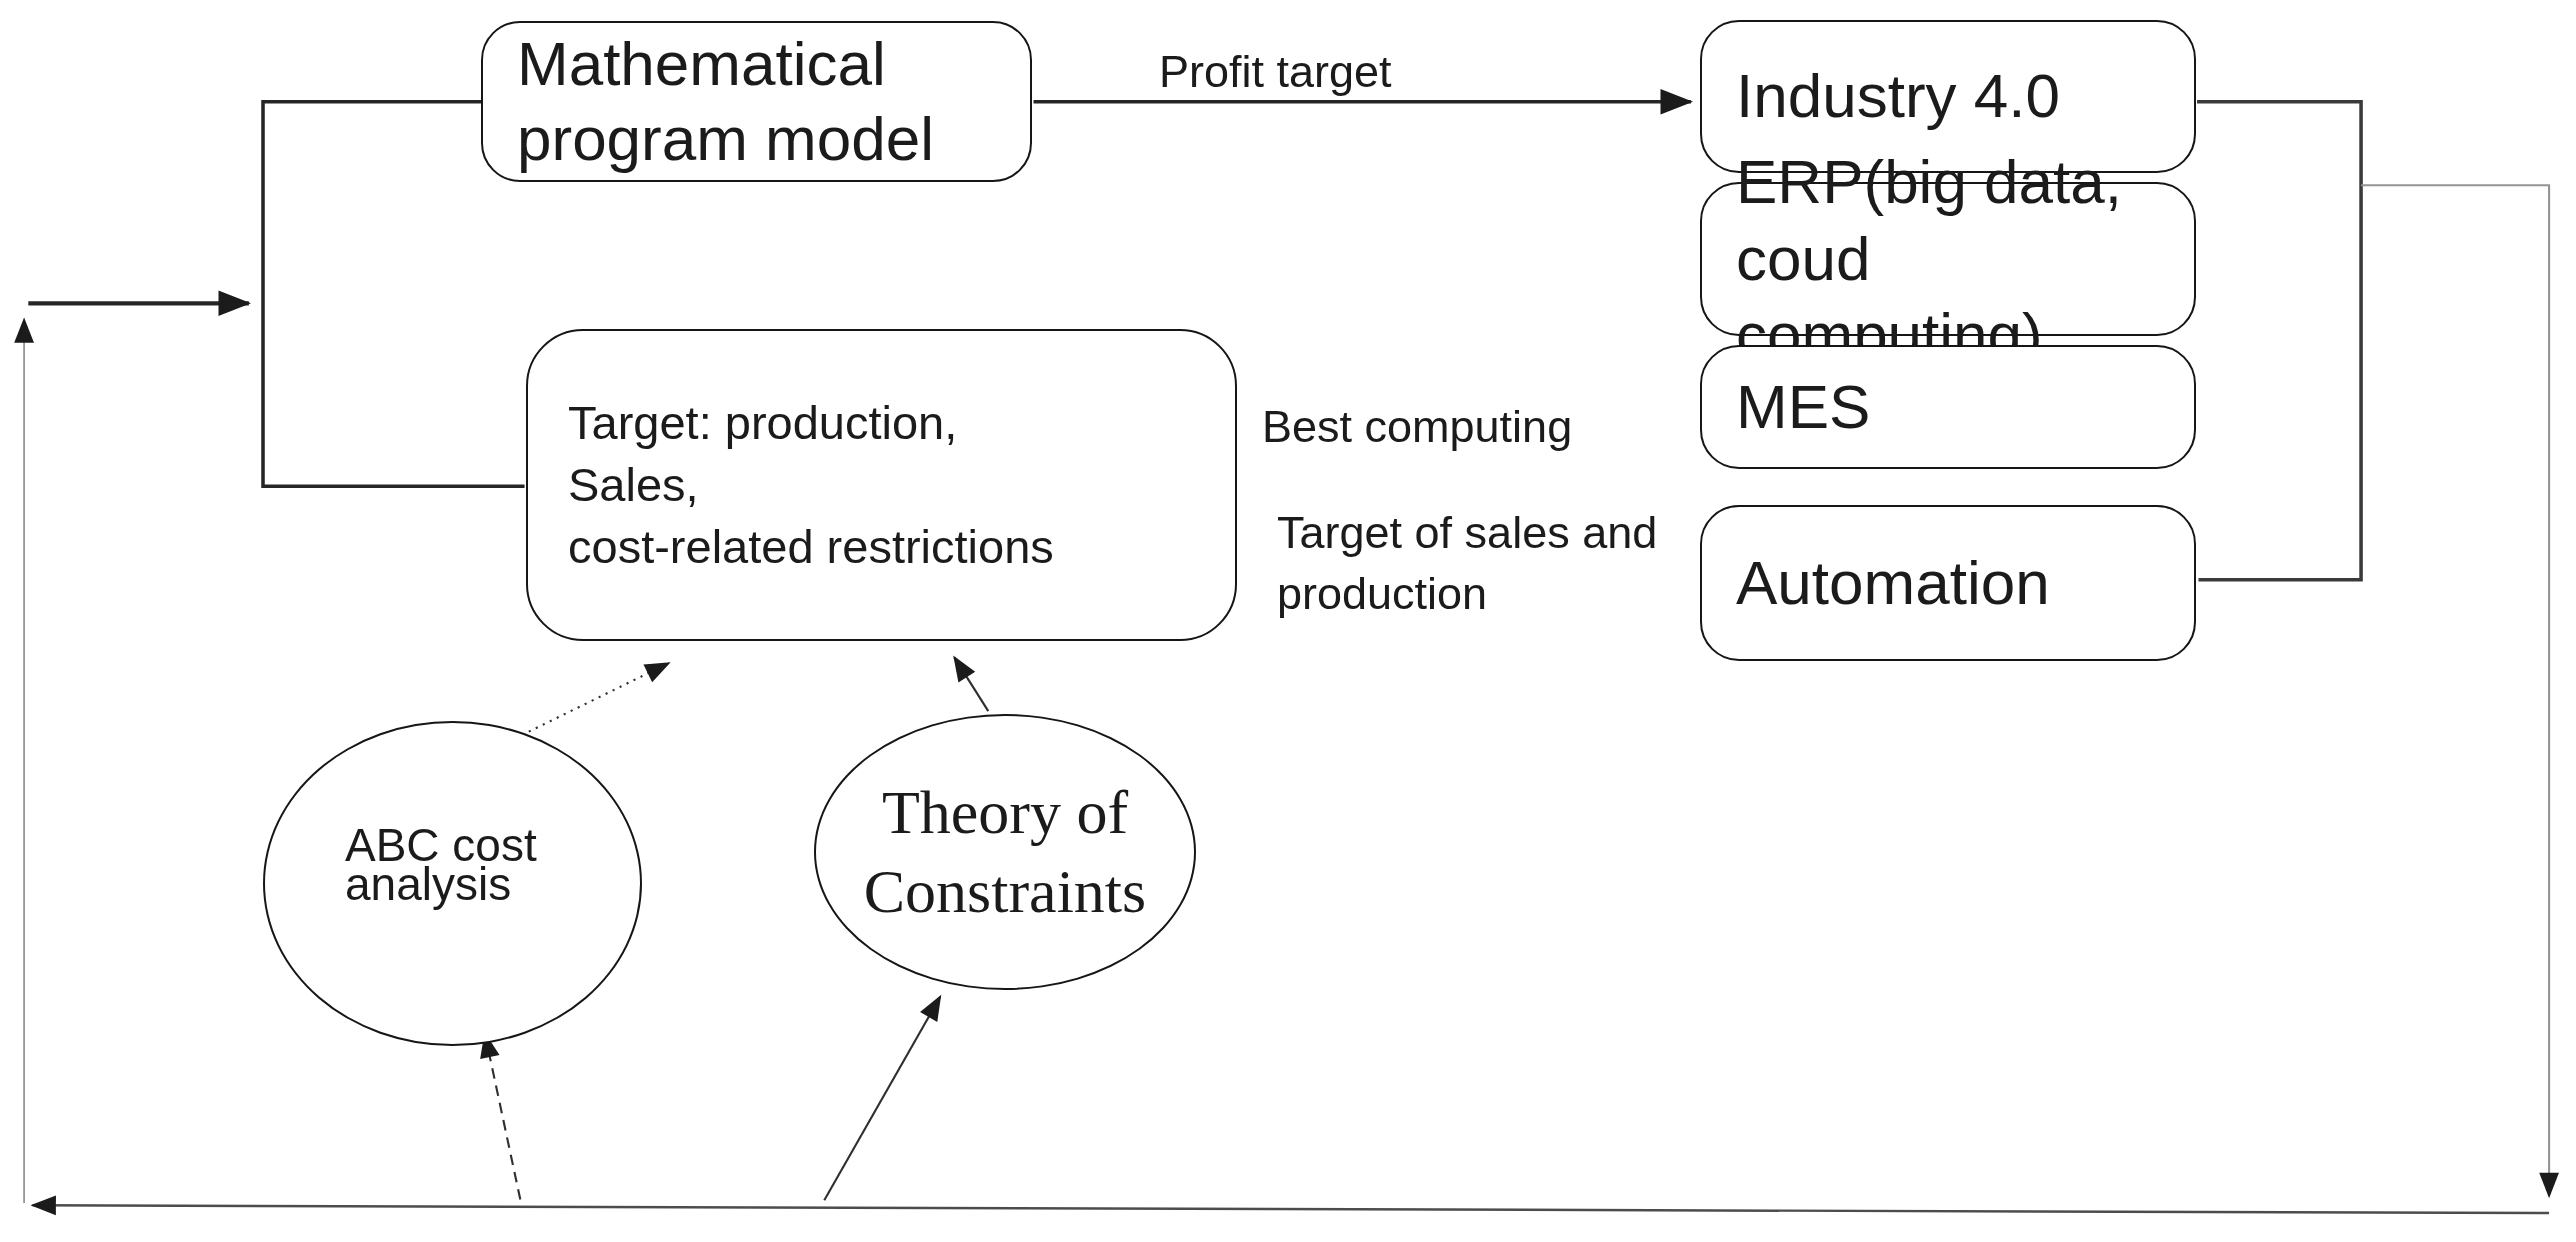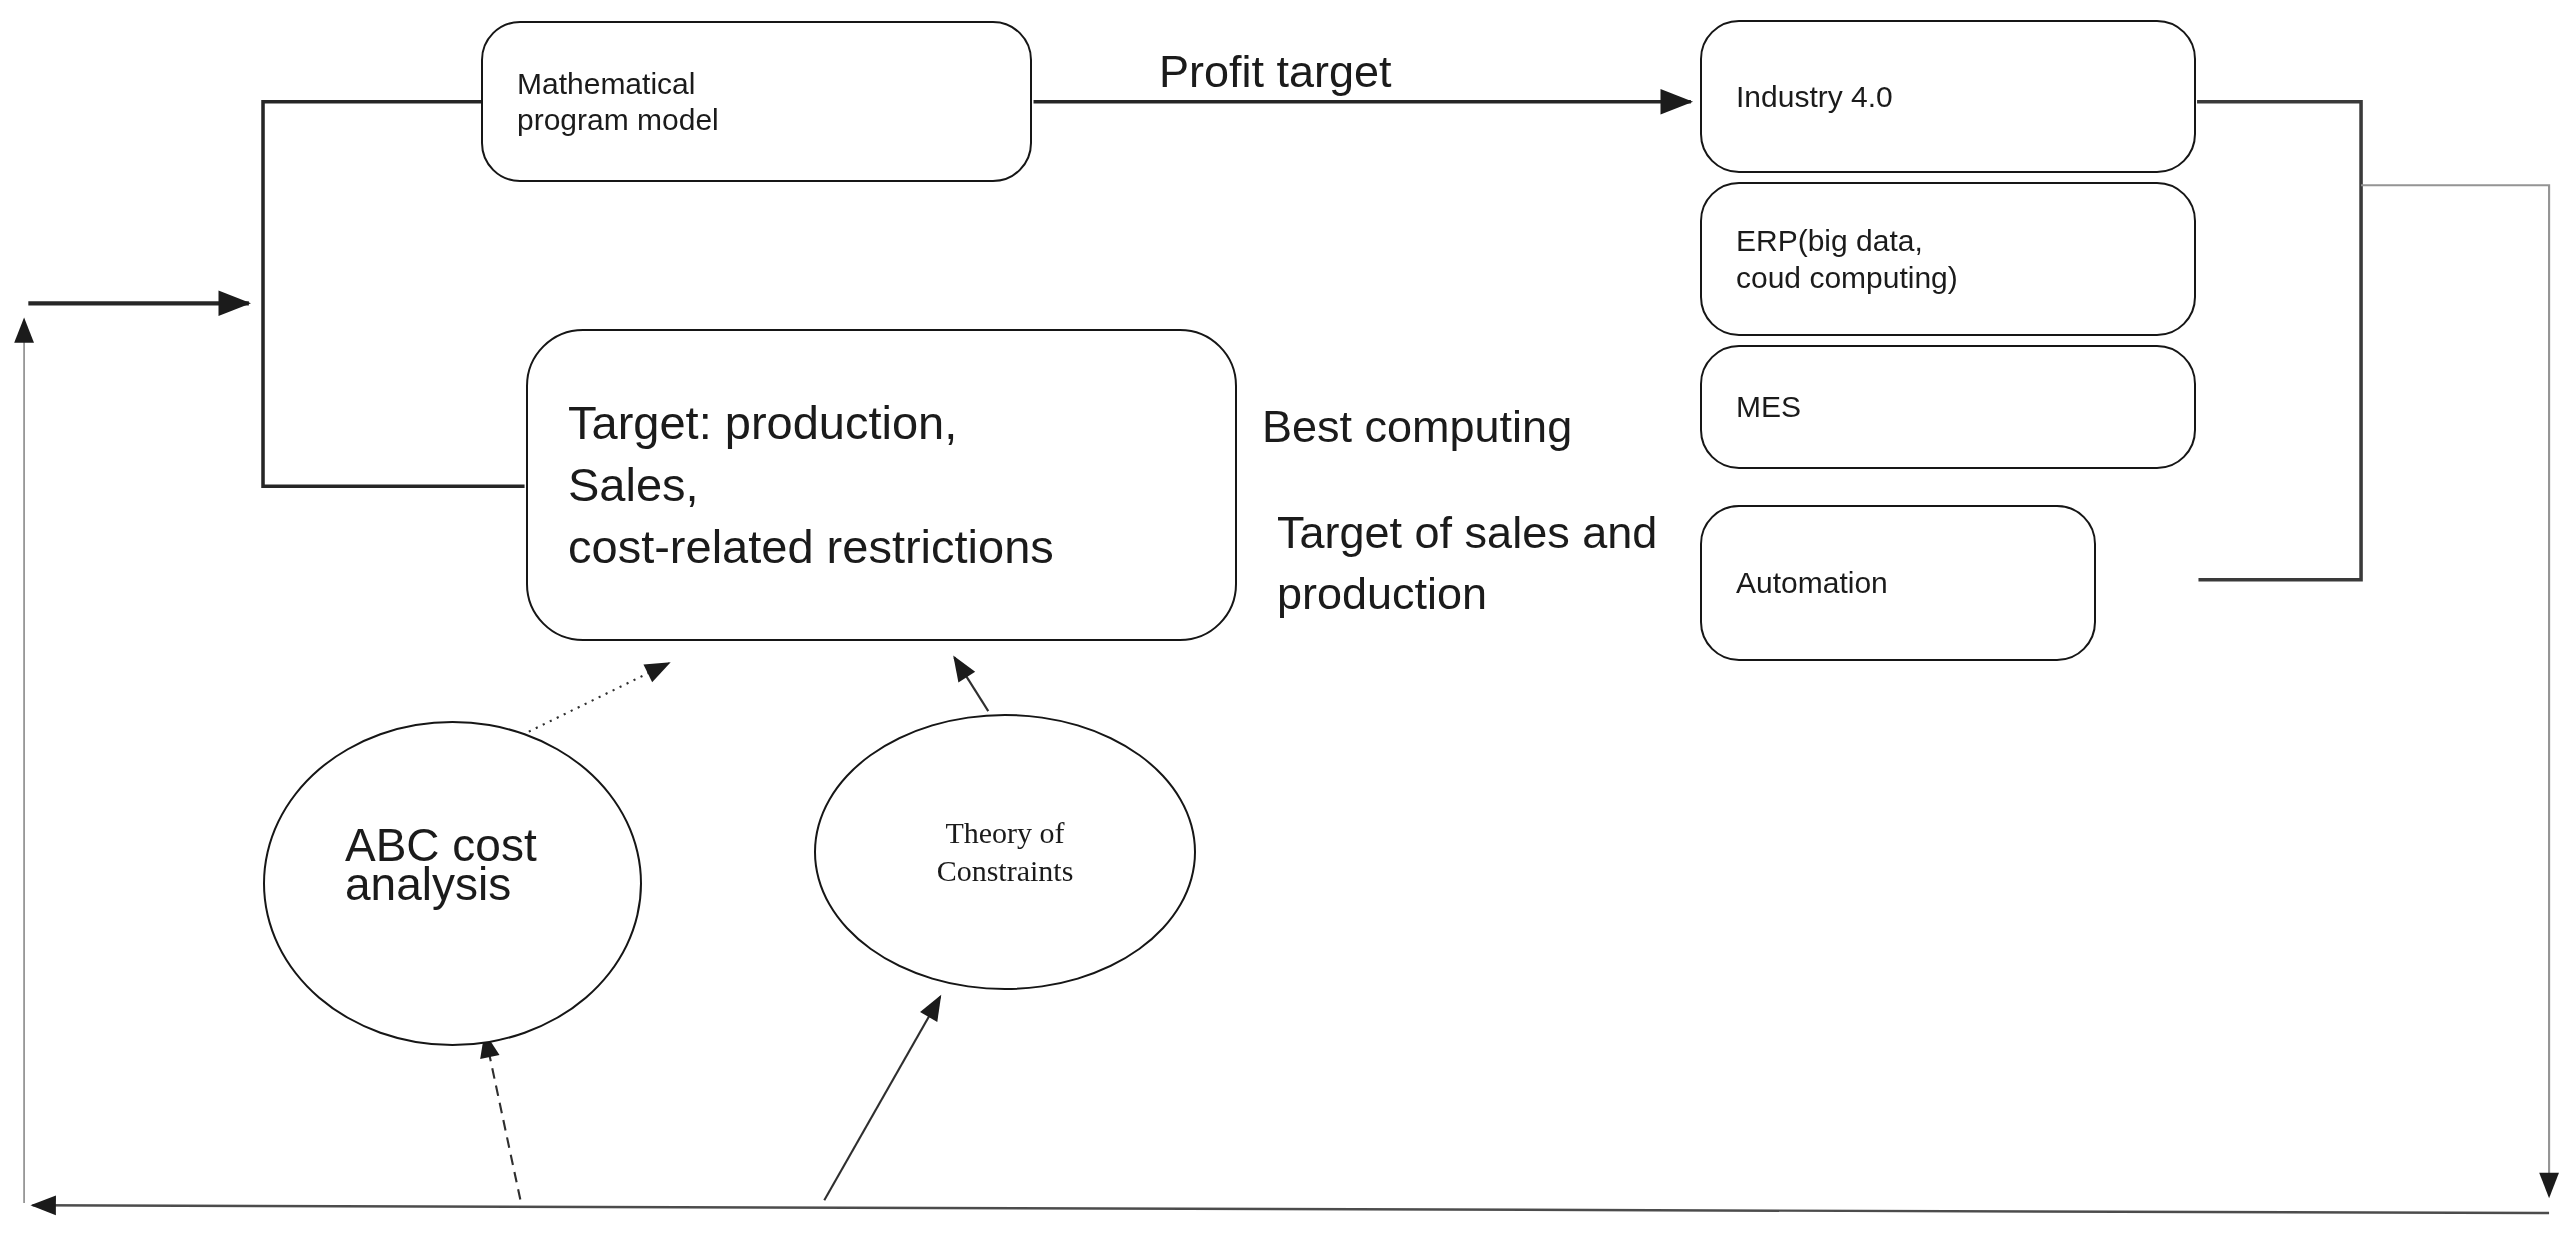--- a/index.html
+++ b/index.html
@@ -13,21 +13,21 @@
     background:var(--c-background);
     font-family:"Liberation Sans", sans-serif;
     color:var(--c-ink); overflow:hidden;
   }
   #edges{position:absolute;left:0;top:0;width:2576px;height:1242px;}
   .node{
     position:absolute; box-sizing:border-box;
     background:var(--c-node_fill);
     border:2.8px solid var(--c-node_border);
     display:flex; align-items:center;
-    font-size:30px; line-height:1.24; white-space:pre-line;
+    font-size:62px; line-height:1.24; white-space:pre-line;
   }
   .rbox{border-radius:39px; padding-left:34px;}
   .rbox-lg{border-radius:57px; padding-left:40px; line-height:1.32; font-size:47px;}
   .ellipse{border-radius:50%; justify-content:center; text-align:center;}
   .floating-label{
     position:absolute; font-size:45px; line-height:1.35;
     white-space:pre-line; color:var(--c-ink);
   }
   .ellipse-text{
     position:absolute; font-size:46px; color:var(--c-ink);
@@ -91,21 +91,21 @@
 
   <div class="node rbox" style="left:1700px; top:182px; width:496px; height:154px;">
     <span>ERP(big data,
 coud computing)</span>
   </div>
 
   <div class="node rbox" style="left:1700px; top:345px; width:496px; height:124px;">
     <span>MES</span>
   </div>
 
-  <div class="node rbox" style="left:1700px; top:505px; width:396px; height:156px;">
+  <div class="node rbox" style="left:1700px; top:505px; width:496px; height:156px;">
     <span>Automation</span>
   </div>
 
   <div class="node ellipse" style="left:263px; top:721px; width:379px; height:325px;"></div>
   <div class="ellipse-text" id="abc-text">ABC cost
 analysis</div>
 
   <div class="node ellipse" style="left:814px; top:714px; width:382px; height:276px;">
     <span id="toc-label">Theory of
 Constraints</span>

